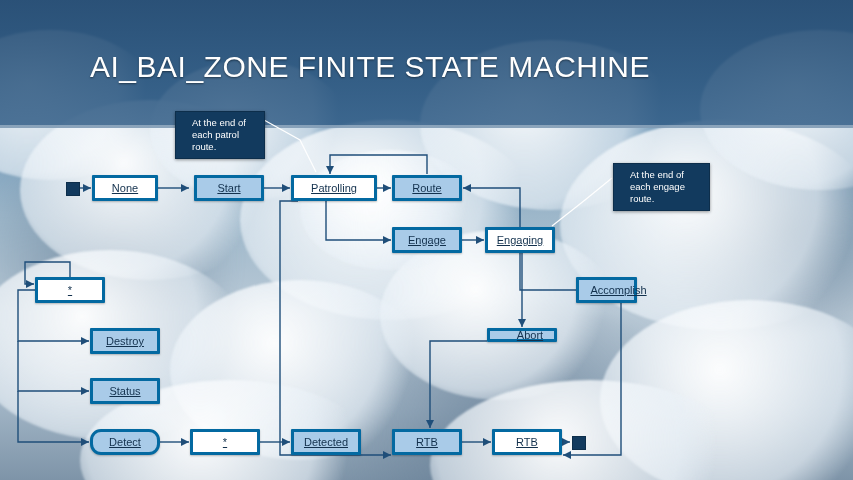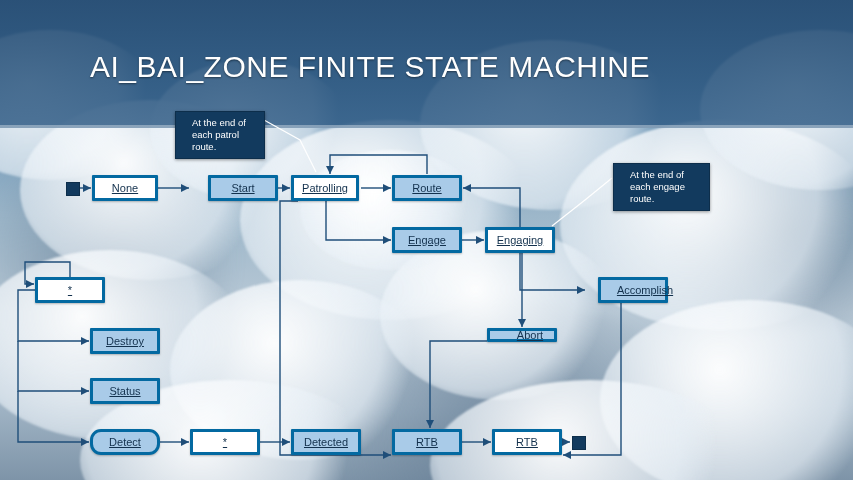--- a/index.html
+++ b/index.html
@@ -150,36 +150,36 @@
       <path d="M612,178 L585,200 L552,226"></path>
     </g>
   </svg>
 
   <div class="term" style="left:66px;top:182px;"></div>
   <div class="term" style="left:572px;top:436px;"></div>
 
   <div class="node white" style="left:92px;top:175px;width:66px;height:26px;">
       <span>None</span>
     </div>
-  <div class="node fill" style="left:208px;top:175px;width:70px;height:26px;">
+  <div class="node fill" style="left:194px;top:175px;width:70px;height:26px;">
       <span>Start</span>
     </div>
-  <div class="node white" style="left:291px;top:175px;width:68px;height:26px;">
+  <div class="node white" style="left:291px;top:175px;width:86px;height:26px;">
       <span>Patrolling</span>
     </div>
   <div class="node fill" style="left:392px;top:175px;width:70px;height:26px;">
       <span>Route</span>
     </div>
   <div class="node fill" style="left:392px;top:227px;width:70px;height:26px;">
       <span>Engage</span>
     </div>
   <div class="node white" style="left:485px;top:227px;width:70px;height:26px;">
       <span>Engaging</span>
     </div>
-  <div class="node fill" style="left:598px;top:277px;width:70px;height:26px;padding-left:24px;">
+  <div class="node fill" style="left:576px;top:277px;width:61px;height:26px;padding-left:24px;">
       <span>Accomplish</span>
     </div>
   <div class="node fill" style="left:487px;top:328px;width:70px;height:14px;padding-left:16px;">
       <span>Abort</span>
     </div>
   <div class="node white" style="left:35px;top:277px;width:70px;height:26px;">
       <span>*</span>
     </div>
   <div class="node fill" style="left:90px;top:328px;width:70px;height:26px;">
       <span>Destroy</span>

